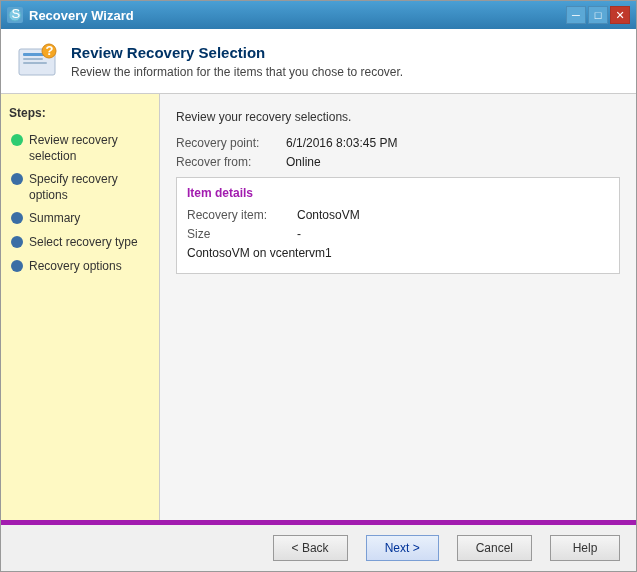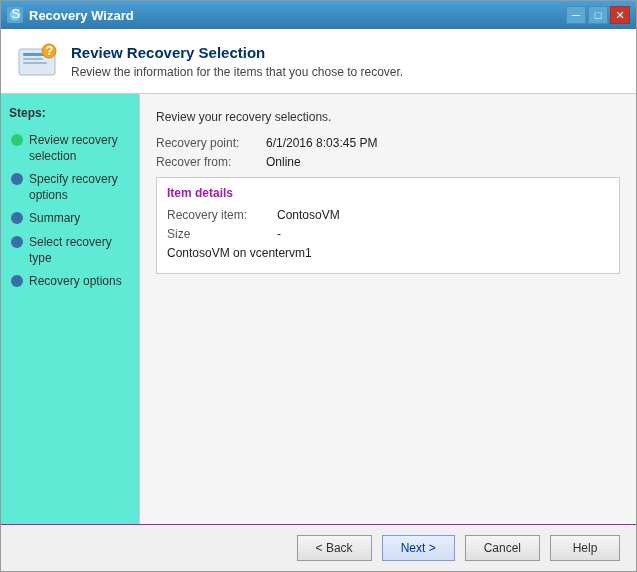--- a/index.html
+++ b/index.html
@@ -108,22 +108,22 @@
       color: #444;
     }
 
     .content {
       display: flex;
       flex: 1;
       overflow: hidden;
     }
 
     .sidebar {
-      width: 139px;
-      background: #5eead4;
+      width: 159px;
+      background: #fef9c3;
       border-right: 1px solid #ccc;
       padding: 12px 8px;
       flex-shrink: 0;
     }
 
     .sidebar h3 {
       font-size: 12px;
       font-weight: bold;
       color: #333;
       margin-bottom: 10px;
@@ -193,25 +193,25 @@
 
     .item-details-title {
       font-size: 12px;
       font-weight: bold;
       color: #a21caf;
       margin-bottom: 8px;
     }
 
     .footer {
       background: #f0f0f0;
-      border-top: 1px solid #a21caf;
+      border-top: 5px solid #a21caf;
       padding: 10px 16px;
       display: flex;
       justify-content: flex-end;
-      gap: 10px;
+      gap: 18px;
       flex-shrink: 0;
     }
 
     .footer-btn {
       padding: 5px 18px;
       font-size: 12px;
       border: 1px solid #999;
       background: linear-gradient(to bottom, #f5f5f5, #e0e0e0);
       cursor: pointer;
       color: #333;

